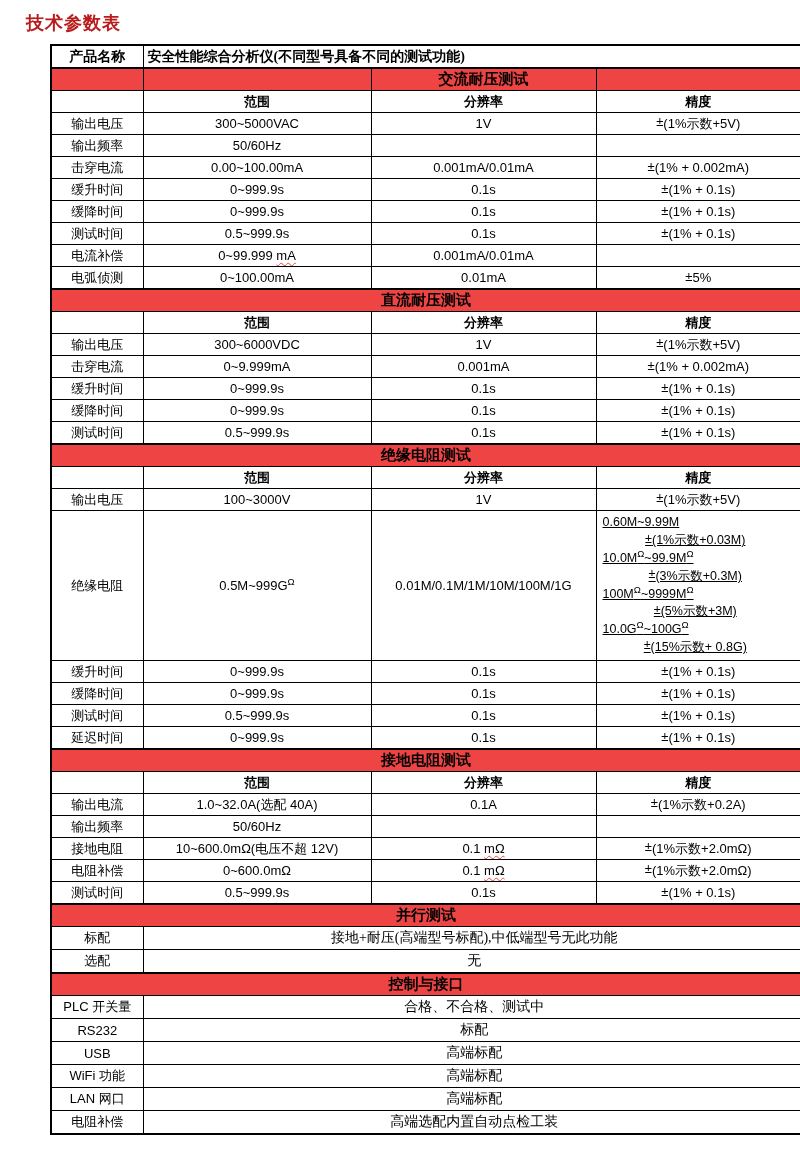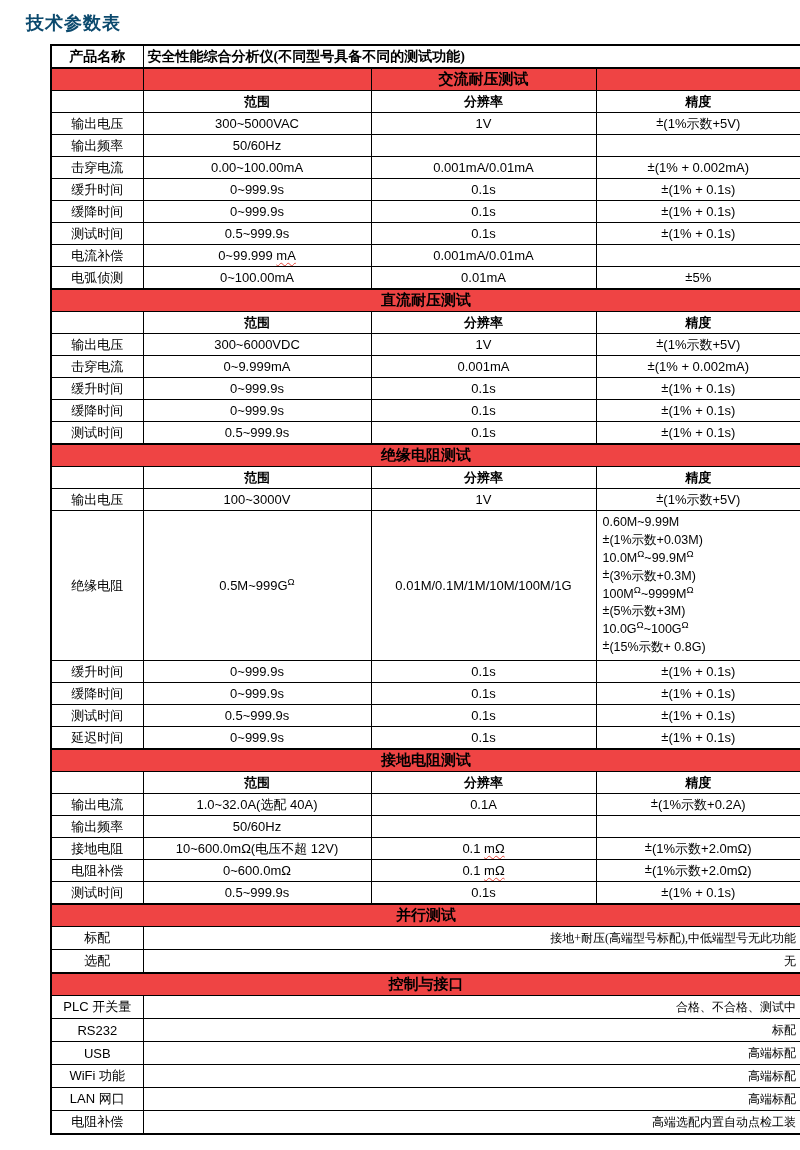--- a/index.html
+++ b/index.html
@@ -2,21 +2,21 @@
 <html><head>
 <meta charset="utf-8">
 <style>
   html,body { margin:0; padding:0; }
   body {
     width:800px; height:1150px; background:#ffffff; position:relative;
     font-family:"Liberation Sans", sans-serif; color:#000;
   }
   .page-title {
     position:absolute; left:26px; top:11px;
-    font-size:18px; font-weight:bold; color:#0c4a6e;
+    font-size:18px; font-weight:bold; color:#b91c1c;
     font-family:"Liberation Sans", sans-serif;
     letter-spacing:1px;
   }
   table.spec {
     position:absolute; left:25px; top:44px; width:750px;
     border-collapse:collapse; table-layout:fixed;
     border:2px solid #000;
     margin-left:25px;
   }
   td {
@@ -31,29 +31,29 @@
     border-top:2px solid #000;
   }
   tr.product-row td {
     font-family:"Liberation Serif", serif;
     font-weight:bold; font-size:14px;
   }
   tr.product-row td.val { text-align:left; }
   tr.colhead-row td { font-weight:bold; }
   tr.span-row td { height:22px; }
   tr.span-row td.val {
-    text-align:right; padding-left:9px;
-    font-family:"Liberation Serif", serif; font-size:12px;
+    text-align:center; padding-left:9px;
+    font-family:"Liberation Serif", serif; font-size:14px;
   }
   td.ir-prec {
     text-align:left; font-size:12.5px; line-height:17.8px;
-    padding:2px 12px 2px 6px; white-space:normal; vertical-align:middle;
+    padding:2px 12px 2px 6px; white-space:normal; vertical-align:middle;text-decoration:underline;
   }
   td.ir-prec .line { white-space:nowrap; }
-  td.ir-prec .r { text-align:left; }
+  td.ir-prec .r { text-align:center; }
   sup.ohm { font-size:9.5px; line-height:0; }
   .sq {
     text-decoration-line:underline;
     text-decoration-style:wavy;
     text-decoration-color:#E5483C;
     text-decoration-thickness:1px;
     text-underline-offset:2px;
   }
   .pm { position:relative; top:-1.5px; }
 </style>

